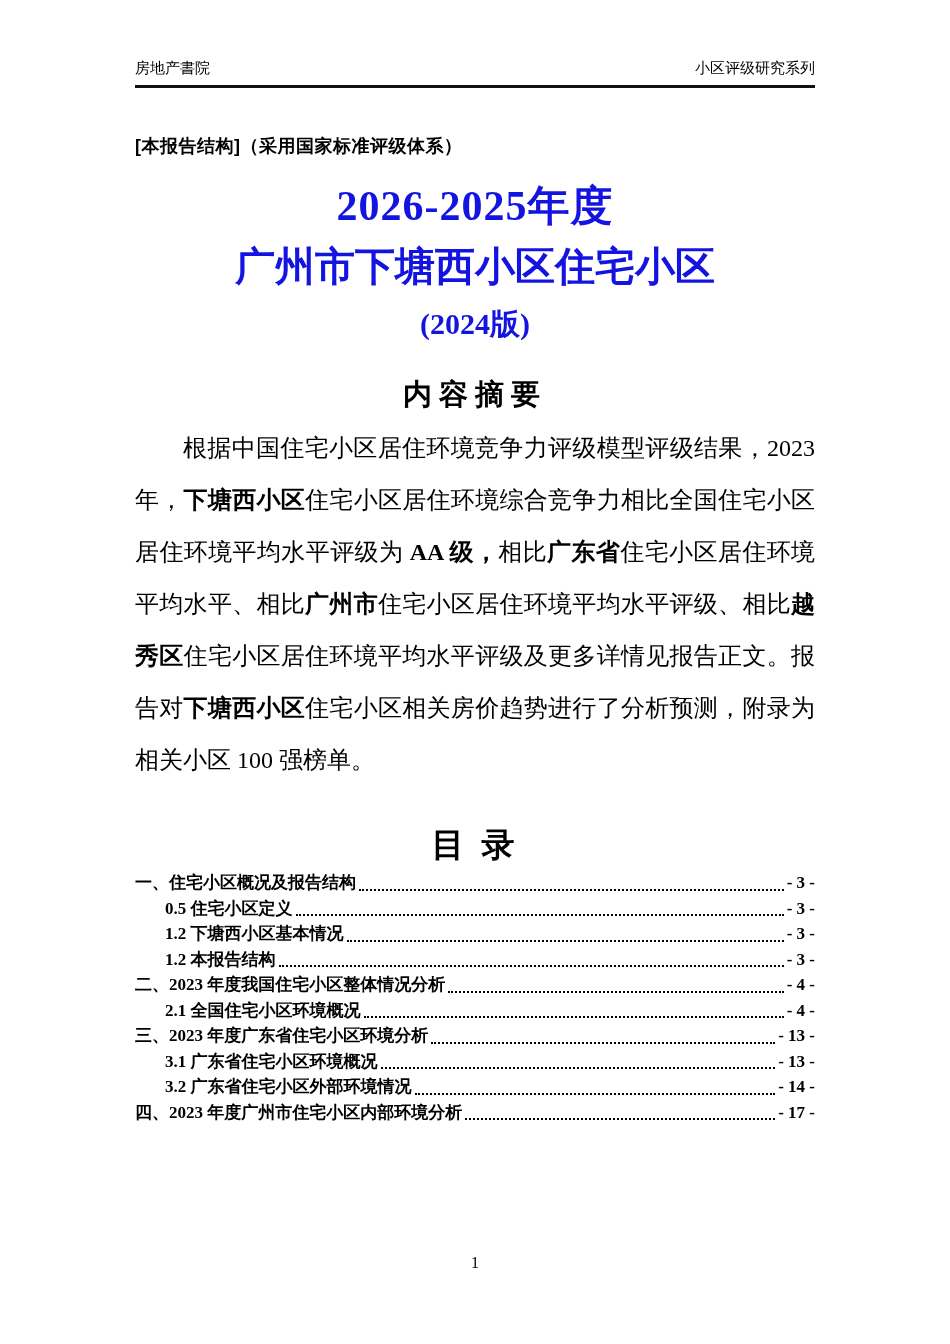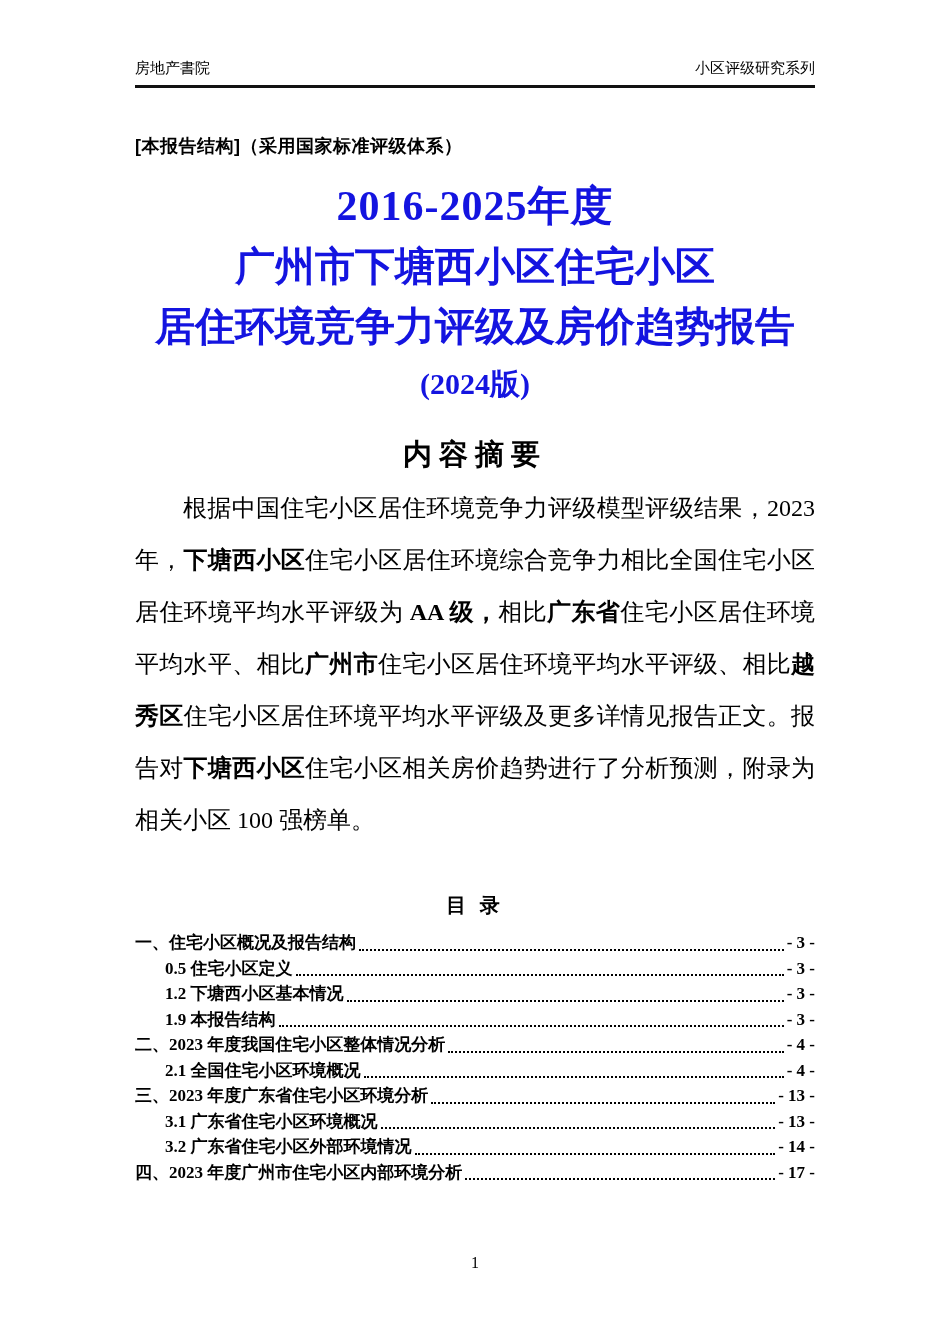--- a/index.html
+++ b/index.html
@@ -74,21 +74,21 @@
     line-height: 52px;
     text-align: justify;
     text-indent: 2em;
   }
   .abstract-paragraph .b { font-weight: bold; }
   
   .toc-heading {
     margin-top: 42px;
     text-align: center;
     font-family: "Liberation Sans", "DejaVu Sans", sans-serif;
-    font-size: 20px;
+    font-size: 33px;
     font-weight: bold;
     line-height: 34px;
     letter-spacing: 4px;
   }
   .toc-list {
     margin-top: 8px;
     font-family: Liberation Serif, serif;
     font-size: 17px;
     font-weight: 600;
   }
@@ -126,23 +126,22 @@
   <div class="content">
 
     <div class="doc-header">
       <span>房地产書院</span>
       <span>小区评级研究系列</span>
     </div>
 
     <div class="tag-line">[本报告结构]（采用国家标准评级体系）</div>
 
     <div class="title-block">
-      <div class="title-line1 blue" style="color: rgb(20, 20, 224);">2016-2025年度</div>
+      <div class="title-line1 blue" style="color: rgb(20, 20, 224);">2026-2025年度</div>
       <div class="title-line2 blue" style="color: rgb(20, 20, 224);">广州市下塘西小区住宅小区</div>
-      <div class="title-line3 blue" style="color: rgb(20, 20, 224);">居住环境竞争力评级及房价趋势报告</div>
       <div class="title-line4 blue" style="color: rgb(20, 20, 224);">(2024版)</div>
     </div>
 
     <div class="abstract-heading">内容摘要</div>
 
     <div class="abstract-paragraph"><span>根据中国住宅小区居住环境竞争力评级模型评级结果，2023 年，</span><span class="b">下塘西小区</span><span>住宅小区居住环境综合竞争力相比全国住宅小区居住环境平均水平评级为 </span><span class="b">AA 级，</span><span>相比</span><span class="b">广东省</span><span>住宅小区居住环境平均水平、相比</span><span class="b">广州市</span><span>住宅小区居住环境平均水平评级、相比</span><span class="b">越秀区</span><span>住宅小区居住环境平均水平评级及更多详情见报告正文。报告对</span><span class="b">下塘西小区</span><span>住宅小区相关房价趋势进行了分析预测，附录为相关小区 100 强榜单。</span></div>
 
     <div class="toc-heading">目 录</div>
 
     <div class="toc-list">
@@ -155,21 +154,21 @@
         <span class="toc-label">0.5 住宅小区定义</span>
         <span class="toc-dots"></span>
         <span class="toc-page">- 3 -</span>
       </div>
       <div class="toc-row lvl2">
         <span class="toc-label">1.2 下塘西小区基本情况</span>
         <span class="toc-dots"></span>
         <span class="toc-page">- 3 -</span>
       </div>
       <div class="toc-row lvl2">
-        <span class="toc-label">1.9 本报告结构</span>
+        <span class="toc-label">1.2 本报告结构</span>
         <span class="toc-dots"></span>
         <span class="toc-page">- 3 -</span>
       </div>
       <div class="toc-row lvl1">
         <span class="toc-label">二、2023 年度我国住宅小区整体情况分析</span>
         <span class="toc-dots"></span>
         <span class="toc-page">- 4 -</span>
       </div>
       <div class="toc-row lvl2">
         <span class="toc-label">2.1 全国住宅小区环境概况</span>

